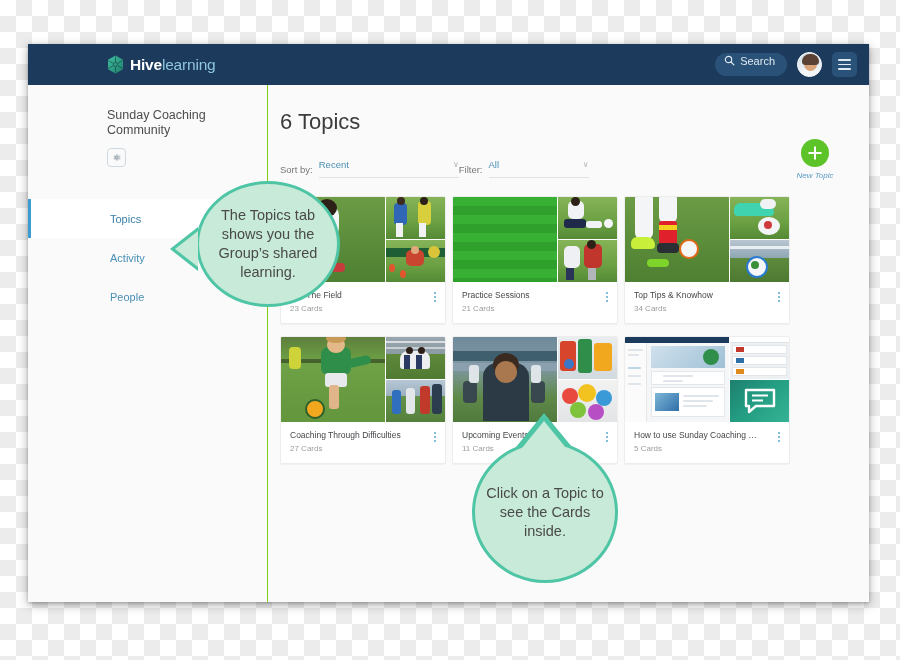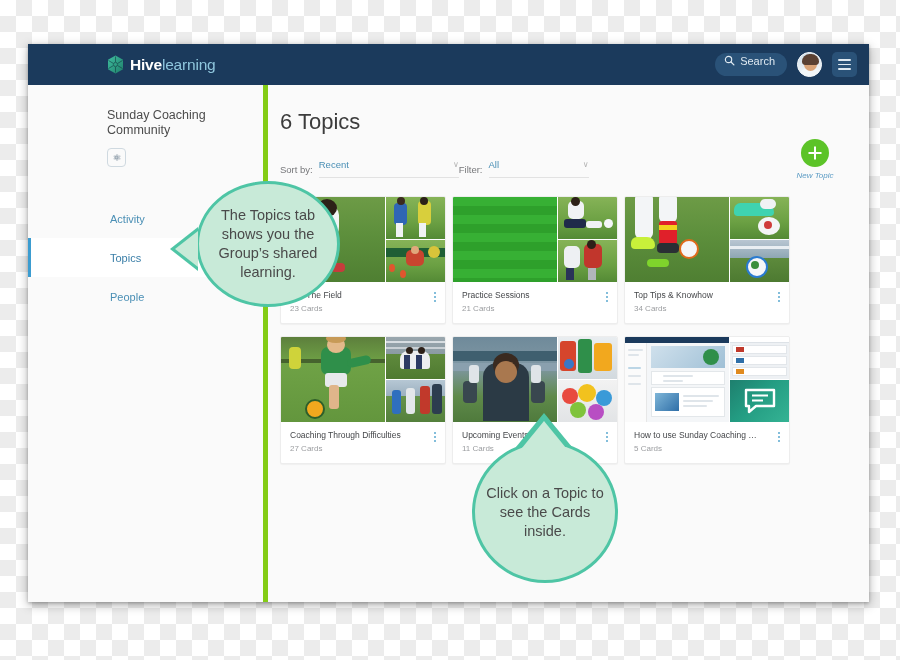--- a/index.html
+++ b/index.html
@@ -100,21 +100,21 @@
     flex: none;
   }
   .hamburger span { display:block; width: 13px; height: 1.6px; background:#dfe9f1; border-radius: 1px; }
 
   
   .app-body { display: flex; height: 517px; background: #fafafa; }
 
   .sidebar {
     width: 240px;
     flex: none;
-    border-right: 5px solid #84cc16;
+    border-right: 1px solid #84cc16;
     position: relative;
     background: #fafafa;
   }
   .group-title {
     margin: 23px 0 0 79px;
     width: 120px;
     font-size: 12.5px;
     line-height: 15px;
     color: #4c4c4c;
   }
@@ -409,25 +409,25 @@
       <div class="group-title">Sunday Coaching Community</div>
 
       <div class="gear-btn">
         <svg class="gear-icon" viewBox="0 0 20 20">
           <path fill="#9aa8b3" d="M10 6.6a3.4 3.4 0 100 6.8 3.4 3.4 0 000-6.8zm0 5.1a1.7 1.7 0 110-3.4 1.7 1.7 0 010 3.4z"></path>
           <path fill="#9aa8b3" d="M17.3 11.4l-1.3-.5a6.3 6.3 0 000-1.8l1.3-.5a.6.6 0 00.3-.8l-.9-1.6a.6.6 0 00-.8-.2l-1.2.7a6.3 6.3 0 00-1.6-.9l-.2-1.4a.6.6 0 00-.6-.5H9.7a.6.6 0 00-.6.5l-.2 1.4c-.6.2-1.1.5-1.6.9l-1.2-.7a.6.6 0 00-.8.2l-.9 1.6a.6.6 0 00.3.8l1.3.5a6.3 6.3 0 000 1.8l-1.3.5a.6.6 0 00-.3.8l.9 1.6a.6.6 0 00.8.2l1.2-.7c.5.4 1 .7 1.6.9l.2 1.4a.6.6 0 00.6.5h2.6a.6.6 0 00.6-.5l.2-1.4c.6-.2 1.1-.5 1.6-.9l1.2.7a.6.6 0 00.8-.2l.9-1.6a.6.6 0 00-.3-.8z" opacity="0.55"></path>
         </svg>
       </div>
 
       <div class="nav">
+        <div class="nav-item active">
+          <span>Topics</span>
+        </div>
         <div class="nav-item">
           <span>Activity</span>
-        </div>
-        <div class="nav-item active">
-          <span>Topics</span>
         </div>
         <div class="nav-item">
           <span>People</span>
         </div>
       </div>
 
     </div>
 
     <div class="main">
 

